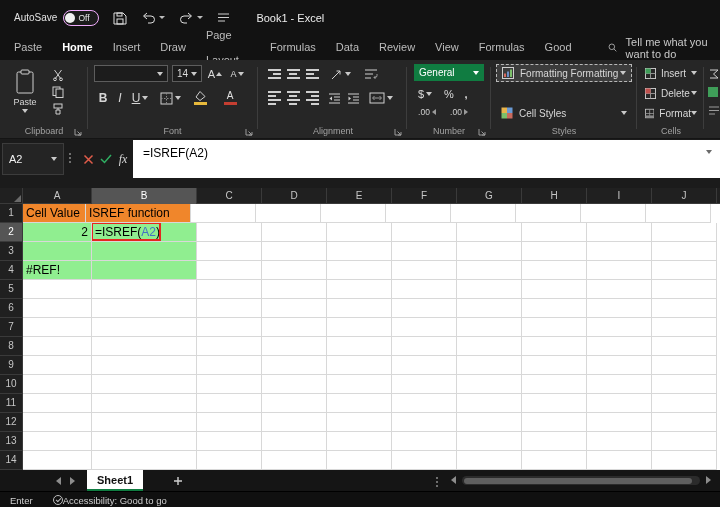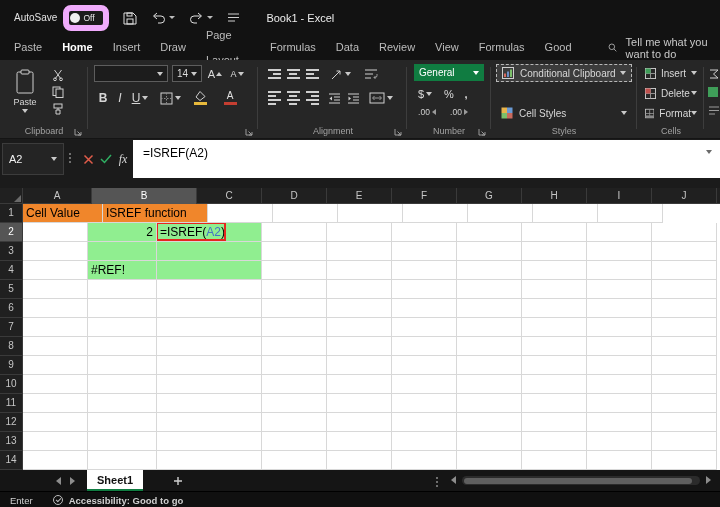--- a/index.html
+++ b/index.html
@@ -4,21 +4,21 @@
 <style>
   html,body{margin:0;padding:0;background:#000;}
   .app{position:relative;width:720px;height:507px;overflow:hidden;background:#1b1b1b;
        font-family:"Liberation Sans","DejaVu Sans",sans-serif;color:#d6d6d6;-webkit-font-smoothing:antialiased;}
   .abs{position:absolute;}
   svg{display:block;}
   
   .titlebar{position:absolute;left:0;top:0;width:720px;height:35px;background:#121212;display:flex;align-items:center;}
   .tb-item{display:flex;align-items:center;margin-left:14px;}
   .autosave-label{font-size:10px;color:#e2e2e2;}
-  .pill{margin-left:6px;width:34px;height:14px;border:6px solid #f0abfc;border-radius:8px;display:flex;align-items:center;background:#1b1b1b;}
+  .pill{margin-left:6px;width:34px;height:14px;border:1px solid #f0abfc;border-radius:8px;display:flex;align-items:center;background:#1b1b1b;}
   .pill .knob{width:10px;height:10px;border-radius:50%;background:#f0f0f0;margin-left:1px;}
   .pill .pill-txt{font-size:8.5px;color:#e8e8e8;margin-left:3px;}
   .tb-caret{width:0;height:0;border-left:3px solid transparent;border-right:3px solid transparent;border-top:3.5px solid #bdbdbd;display:inline-block;margin-left:3px;}
   .doc-title{font-size:11px;color:#ececec;margin-left:26px;}
   
   .menubar{position:absolute;left:0;top:35px;width:720px;height:25px;background:#121212;display:flex;align-items:center;}
   .menu-tab{font-size:11px;color:#bdbdbd;padding:0 10px;line-height:25px;}
   .menu-tab.active{color:#ffffff;font-weight:bold;}
   .searchbox{display:flex;align-items:center;margin-left:26px;}
   .search-text{font-size:11px;color:#c9c9c9;margin-left:9px;}
@@ -226,20 +226,21 @@
       <div class="ribtn" style="left:98px;top:30px;width:24px;height:16px;flex-direction:column;">
         <svg width="13" height="10" viewBox="0 0 13 10">
             <path d="M6 0.5 L11 5.5 L6 9.5 L2 6 z" fill="none" stroke="#cfcfcf"></path>
           </svg>
         <span class="colorbar" style="background:#E7B93C;"></span>
       </div>
       <div class="ribtn" style="left:128px;top:30px;width:24px;height:16px;flex-direction:column;">
         <span style="font-size:10px;line-height:10px;color:#e0e0e0;">A</span>
         <span class="colorbar" style="background:#C43E31;"></span>
       </div>
+      <div class="rglabel">Font</div>
       <div class="launcher">
         <svg width="8" height="8" viewBox="0 0 8 8">
             <path d="M1 1 v6 h6" fill="none" stroke="#9a9a9a"></path>
             <path d="M3.5 3.5 L7 7 M7 4 v3 h-3" stroke="#9a9a9a" fill="none"></path>
           </svg>
       </div>
     </div>
     <div class="vdiv" style="left:257px;"></div>
 
     <div class="rgroup" style="left:262px;width:142px;">
@@ -366,21 +367,21 @@
     <div class="vdiv" style="left:490px;"></div>
 
     <div class="rgroup" style="left:494px;width:140px;">
       <div class="stylerow hl" style="top:4px;">
         <svg width="12" height="12" viewBox="0 0 12 12">
             <rect x="0.5" y="0.5" width="11" height="11" fill="none" stroke="#cfcfcf"></rect>
             <rect x="2" y="6.5" width="2" height="3.5" fill="#d66a5e"></rect>
             <rect x="5" y="4.5" width="2" height="5.5" fill="#6a8fc8"></rect>
             <rect x="8" y="2.5" width="2" height="7.5" fill="#7cc06a"></rect>
           </svg>
-        <span class="lbl">Conditional Clipboard</span>
+        <span class="lbl">Formatting Formatting</span>
         <span class="caret-down"></span>
       </div>
       <div class="stylerow" style="top:44px;">
         <svg width="12" height="12" viewBox="0 0 12 12">
             <rect x="0.5" y="0.5" width="5.5" height="5.5" fill="#e8b44c"></rect>
             <rect x="6" y="0.5" width="5.5" height="5.5" fill="#6a9ad4"></rect>
             <rect x="0.5" y="6" width="5.5" height="5.5" fill="#7cc06a"></rect>
             <rect x="6" y="6" width="5.5" height="5.5" fill="#c96a5e"></rect>
           </svg>
         <span class="lbl">Cell Styles</span>
@@ -492,21 +493,21 @@
         <div class="rowhdr">7</div>
         <div class="rowhdr">8</div>
         <div class="rowhdr">9</div>
         <div class="rowhdr">10</div>
         <div class="rowhdr">11</div>
         <div class="rowhdr">12</div>
         <div class="rowhdr">13</div>
         <div class="rowhdr">14</div>
       </div>
     <div class="cells" id="cells">
-        <div class="cell fill-orange" style="width: 80px;">Cell Value</div>
+        <div class="cell fill-orange" style="width: 63px;">Cell Value</div>
         <div class="cell fill-orange" style="width: 105px;">ISREF function</div>
         <div class="cell" style="width: 65px;"></div>
         <div class="cell" style="width: 65px;"></div>
         <div class="cell" style="width: 65px;"></div>
         <div class="cell" style="width: 65px;"></div>
         <div class="cell" style="width: 65px;"></div>
         <div class="cell" style="width: 65px;"></div>
         <div class="cell" style="width: 65px;"></div>
         <div class="cell" style="width: 65px;"></div>
         <div class="cell fill-green" style="width: 69px; text-align: right;">2</div>
@@ -666,17 +667,17 @@
     </div>
     <span class="nav-tri right" style="position:absolute;left:706px;top:6px;"></span>
   </div>
 
   <div class="statusbar">
     <span class="status-txt" style="margin-left:10px;">Enter</span>
     <div style="display:flex;align-items:center;margin-left:20px;">
       <span class="acc-icon">
           <i></i>
         </span>
-      <span class="status-txt" style="margin-left:6px;font-weight:bold;">Accessibility: Good to go</span>
+      <span class="status-txt" style="">Accessibility: Good to go</span>
     </div>
   </div>
 
 </div>
 
 </body></html>

